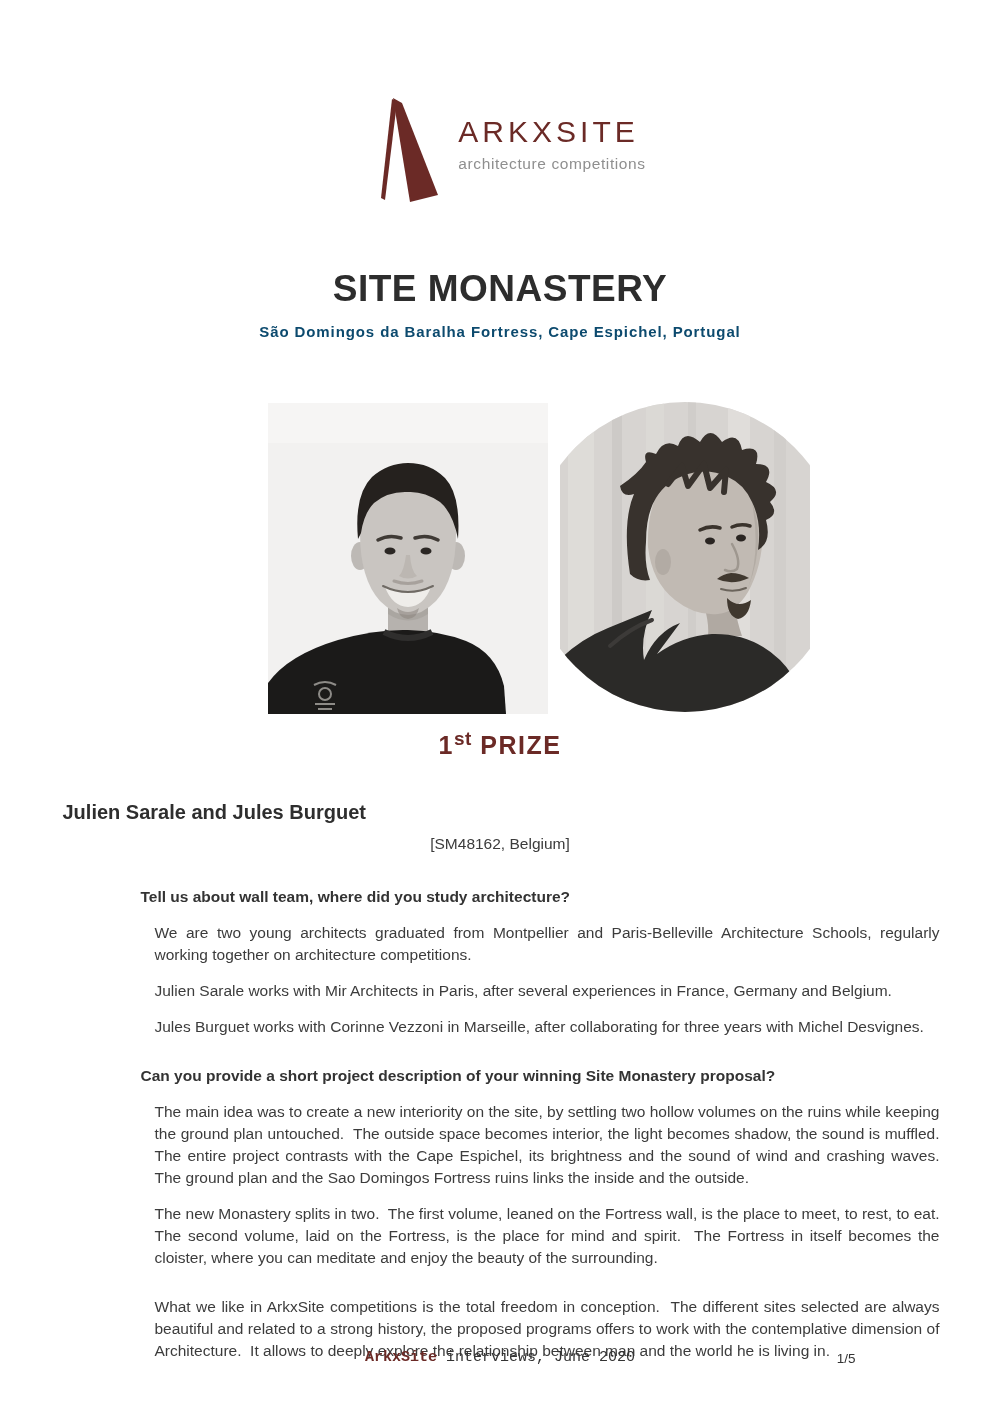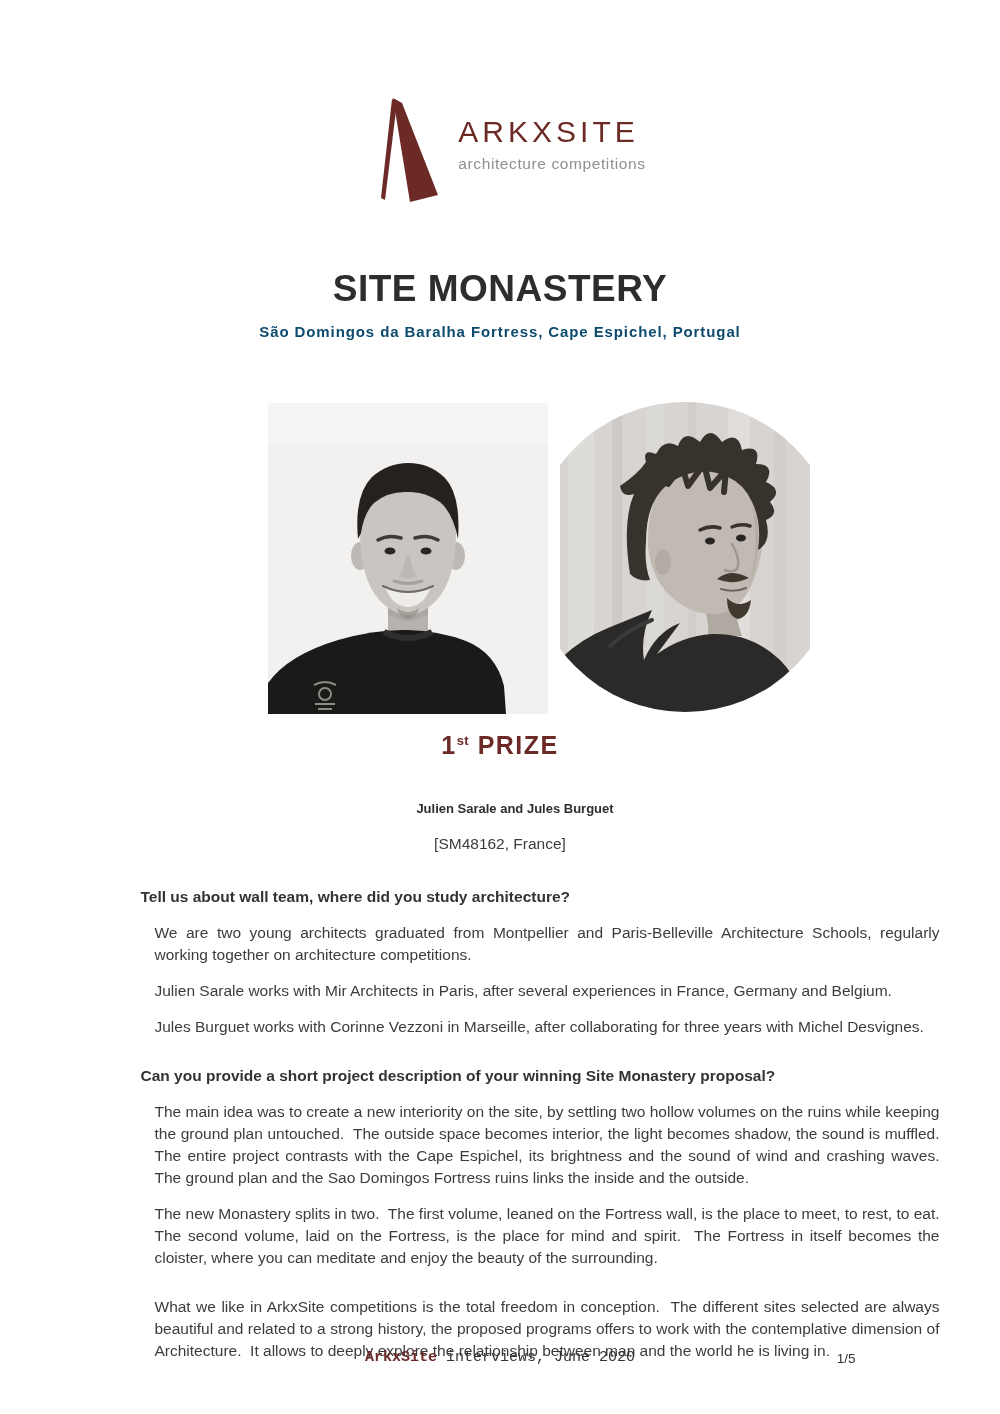--- a/index.html
+++ b/index.html
@@ -24,23 +24,23 @@
 
   
   .photo{position:absolute;margin:0;padding:0;}
   .photo svg{display:block;width:100%;height:100%;}
   .photo-left{left:220px;top:403px;width:280px;height:311px;}
   .photo-right{left:512px;top:402px;width:250px;height:310px;}
 
   
   .prize{position:absolute;top:731px;left:0;width:100%;text-align:center;
     color:#6b2a26;font-weight:bold;font-size:25px;letter-spacing:1.5px;}
-  .prize sup{font-size:13px;letter-spacing:.5px;position:relative;top:-9px;vertical-align:baseline;}
-  .team-names{position:absolute;top:801px;left:0;width:100%;text-align:center;
-    font-size:13px;font-weight:bold;color:#2e2e2e;padding-left:15px;}
+  .prize sup{font-size:19px;letter-spacing:.5px;position:relative;top:-9px;vertical-align:baseline;}
+  .team-names{position:absolute;top:801px;left:0;width:100%;
+    font-size:20px;font-weight:bold;color:#2e2e2e;padding-left:15px;}
   .team-entry{position:absolute;top:835px;left:0;width:100%;text-align:center;
     font-size:15.5px;color:#3c3c3c;}
 
   
   .qa{position:absolute;left:93px;top:886px;width:813px;}
   .qa-block{margin:0 0 27px 0;}
   .qa-block h3{margin:0;font-size:15.5px;line-height:22px;font-weight:bold;color:#333333;}
   .qa-block p{margin:14px;font-size:15.5px;line-height:22px;text-align:justify;
     white-space:pre-wrap;color:#3c3c3c;}
 
@@ -156,21 +156,21 @@
 
         <path d="M-5,310 L-5,262 Q18,238 48,226 L92,208 Q80,234 84,258 Q96,230 120,221 L97,252 Q122,234 152,232 Q192,231 220,258 Q240,278 246,310 Z" fill="#2b2a28"></path>
         <path d="M50,244 Q70,226 92,218" stroke="#3c3a38" stroke-width="4" fill="none" stroke-linecap="round"></path>
       </g>
     </svg>
   </figure>
 
   <div class="prize"><span>1</span><sup>st</sup> <span>PRIZE</span></div>
 
   <div class="team-names">Julien Sarale and Jules Burguet</div>
-  <div class="team-entry">[SM48162, France]</div>
+  <div class="team-entry">[SM48162, Belgium]</div>
 
   <section class="qa">
     <div class="qa-block">
       <h3>Tell us about wall team, where did you study architecture?</h3>
       <p>We are two young architects graduated from Montpellier and Paris-Belleville Architecture Schools, regularly working together on architecture competitions.</p>
       <p>Julien Sarale works with Mir Architects in Paris, after several experiences in France, Germany and Belgium.</p>
       <p>Jules Burguet works with Corinne Vezzoni in Marseille, after collaborating for three years with Michel Desvignes.</p>
     </div>
     <div class="qa-block">
       <h3>Can you provide a short project description of your winning Site Monastery proposal?</h3>

